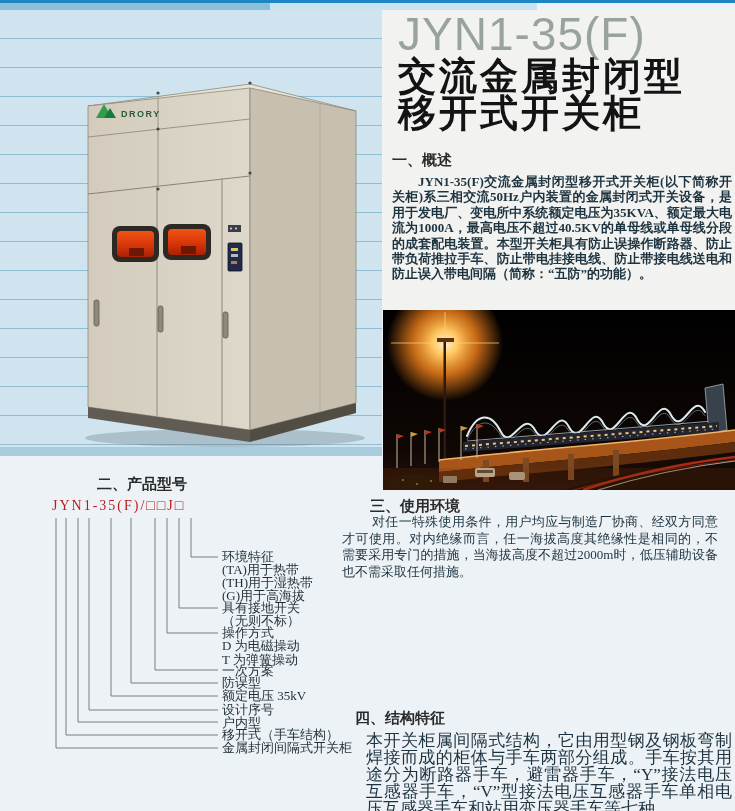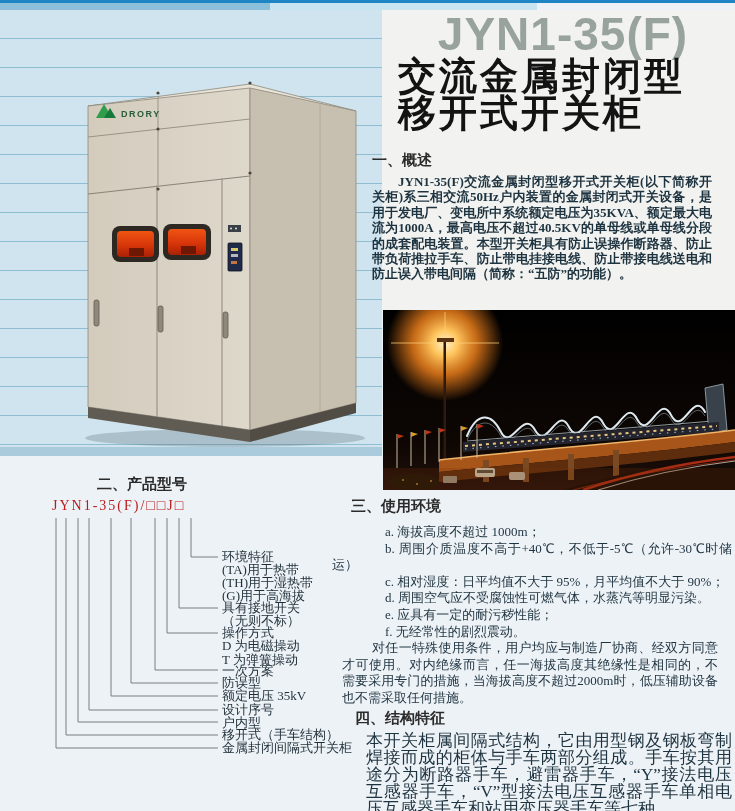--- a/index.html
+++ b/index.html
@@ -22,35 +22,35 @@
   
   .lined-panel{
     left:0;top:10px;width:382px;height:437px;
     background:repeating-linear-gradient(to bottom,#cfe4ee 0 28px,#8fbdd2 28px 29px);
   }
   .lined-panel-band{left:0;top:447px;width:382px;height:9px;background:#a9cbdb;}
 
   
   .title-block{left:398px;top:10px;width:330px;}
   .model-title{
-    font-family:"Liberation Sans",sans-serif;font-weight:700;font-size:46px;line-height:48px;
-    color:#99a39e;letter-spacing:1px;white-space:nowrap;text-align:center;
+    font-family:"Liberation Sans",sans-serif;font-weight:400;font-size:46px;line-height:48px;
+    color:#99a39e;letter-spacing:1px;white-space:nowrap;
   }
   .cn-title{
     font-family:Liberation Sans, sans-serif;font-weight:700;font-size:38px;line-height:37px;
     color:#131313;letter-spacing:3px;white-space:nowrap;
   }
 
   .sec-heading{
     font-family:"Liberation Sans",sans-serif;font-weight:700;font-size:15px;line-height:16px;
     color:#2b2b2b;white-space:nowrap;
   }
 
   
-  .overview{left:372px;top:152px;width:340px;}
+  .overview{left:392px;top:152px;width:340px;}
   .overview p{
     margin:6px 0 0 0;font-size:13px;line-height:15.4px;text-align:justify;text-indent:2em;font-weight:bold;
   }
 
   
   .night-photo{left:383px;top:310px;width:352px;height:180px;}
 
   
   .model-diagram{left:40px;top:472px;width:336px;height:300px;}
   .model-diagram .sec-heading{position:absolute;left:10px;top:4px;margin-left:47px;}
@@ -58,21 +58,21 @@
     position:absolute;left:12px;top:26px;font-size:14px;letter-spacing:2px;color:#b91c1c;
     white-space:nowrap;
   }
   .mlabel{
     position:absolute;left:182px;font-size:13px;line-height:13px;color:#1f2f38;white-space:nowrap;
   }
   .diagram-lines{position:absolute;left:0;top:0;}
 
   
   .environment{left:332px;top:498px;width:400px;}
-  .environment .sec-heading{margin-left:19px;font-family:Liberation Serif, serif;}
+  .environment .sec-heading{margin-left:38px;font-family:Liberation Serif, serif;}
   .env-items{margin-top:10px;}
   .env-item{font-size:13px;line-height:16.6px;text-indent:53px;text-align:justify;}
   .env-note{
     margin:0 0 0 10px;font-size:13px;line-height:16.6px;text-indent:30px;text-align:justify;width:376px;
   }
 
   
   .structure{left:355px;top:710px;width:377px;}
   .structure p{margin:6px 0 0 11px;font-size:17px;line-height:17px;text-align:justify;}
 </style>
@@ -287,27 +287,19 @@
   <div class="mlabel" style="top:204px">防误型</div>
   <div class="mlabel" style="top:217px">额定电压 35kV</div>
   <div class="mlabel" style="top:231px">设计序号</div>
   <div class="mlabel" style="top:244px">户内型</div>
   <div class="mlabel" style="top:256px">移开式（手车结构）</div>
   <div class="mlabel" style="top:269px">金属封闭间隔式开关柜</div>
 </div>
 
 <div class="abs environment">
   <div class="sec-heading">三、使用环境</div>
-  <div class="env-items">
-    <div class="env-item">a. 海拔高度不超过 1000m；</div>
-    <div class="env-item">b. 周围介质温度不高于+40℃，不低于-5℃（允许-30℃时储运）</div>
-    <div class="env-item">c. 相对湿度：日平均值不大于 95%，月平均值不大于 90%；</div>
-    <div class="env-item">d. 周围空气应不受腐蚀性可燃气体，水蒸汽等明显污染。</div>
-    <div class="env-item">e. 应具有一定的耐污秽性能；</div>
-    <div class="env-item">f. 无经常性的剧烈震动。</div>
-  </div>
   <p class="env-note">对任一特殊使用条件，用户均应与制造厂协商、经双方同意才可使用。对内绝缘而言，任一海拔高度其绝缘性是相同的，不需要采用专门的措施，当海拔高度不超过2000m时，低压辅助设备也不需采取任何措施。</p>
 </div>
 
 <div class="abs structure">
   <div class="sec-heading">四、结构特征</div>
   <p>本开关柜属间隔式结构，它由用型钢及钢板弯制焊接而成的柜体与手车两部分组成。手车按其用途分为断路器手车，避雷器手车，“Y”接法电压互感器手车，“V”型接法电压互感器手车单相电压互感器手车和站用变压器手车等七种。</p>
 </div>
 
 </body></html>

